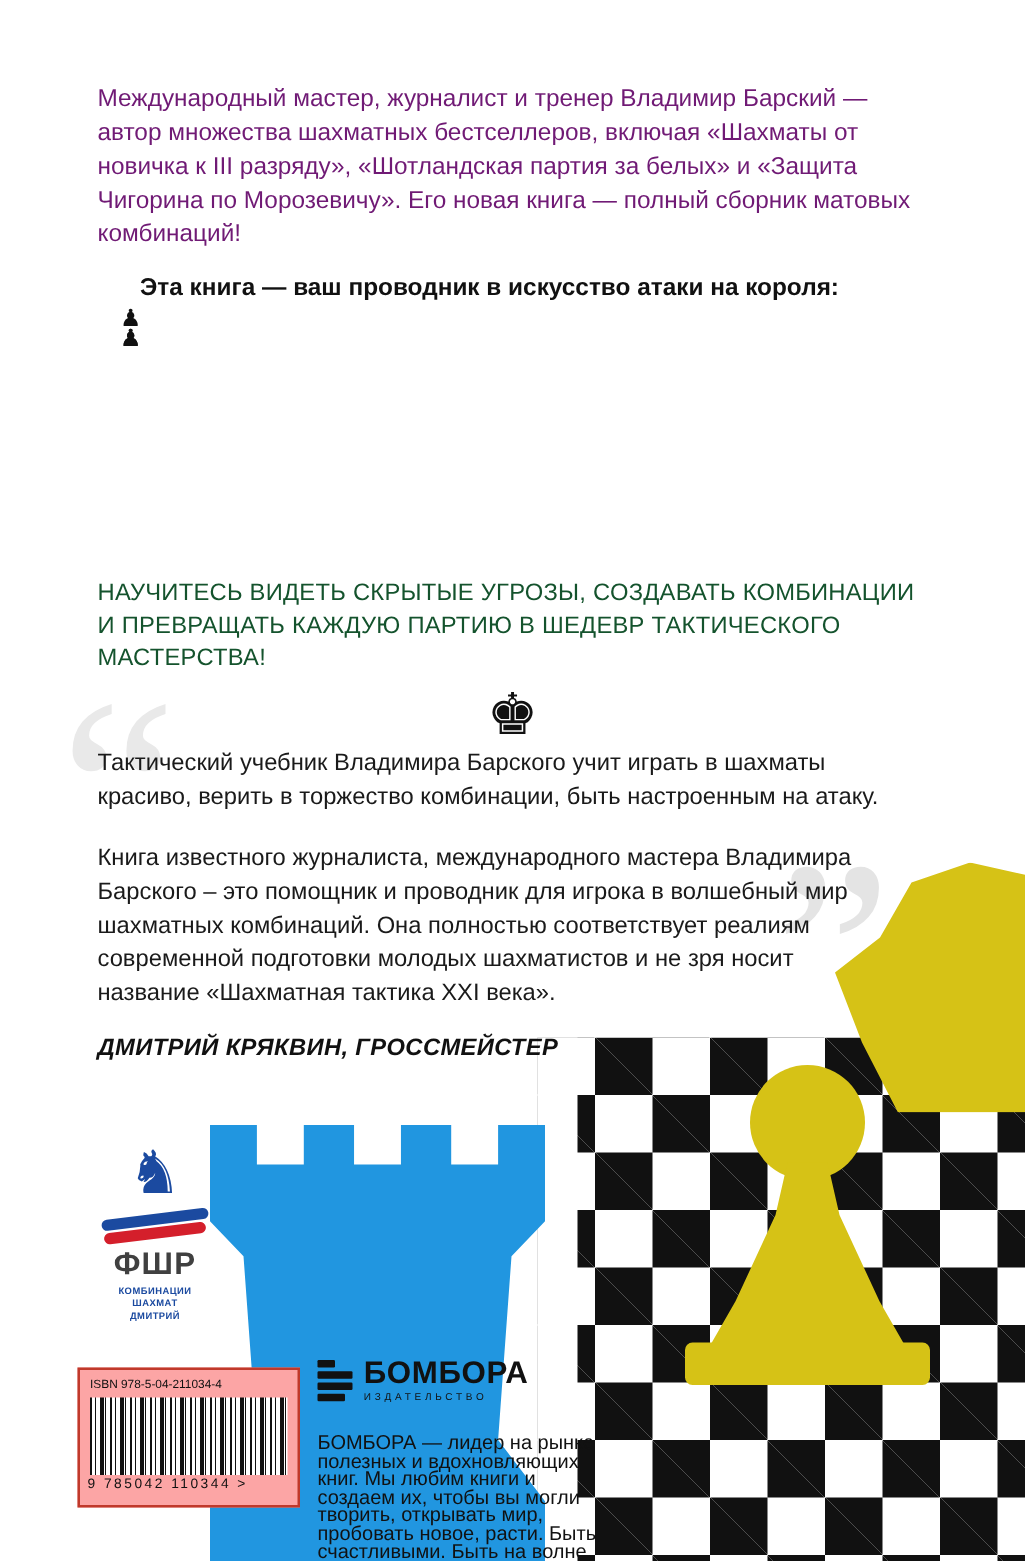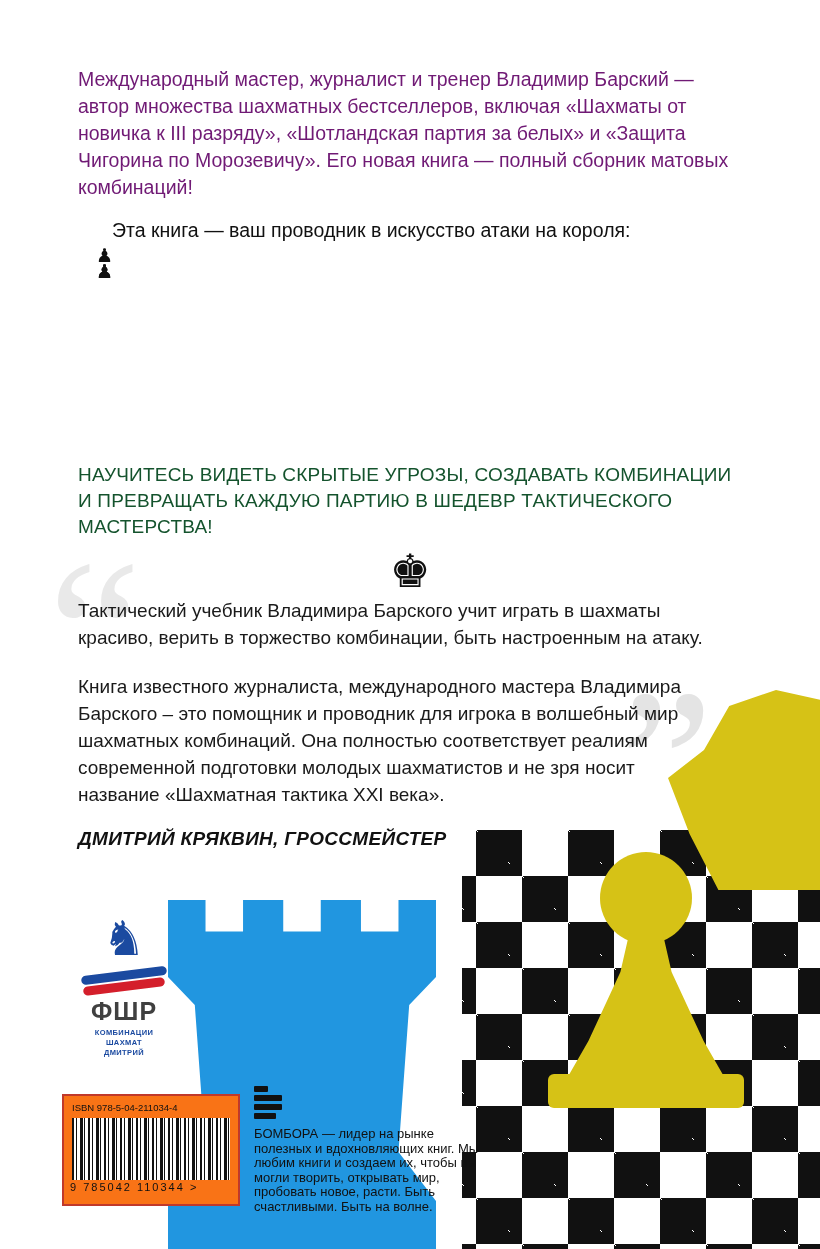--- a/index.html
+++ b/index.html
@@ -148,21 +148,21 @@
     font-size: 19.5px;
     line-height: 27px;
     color: #701a75;
   }
   .lead {
     position: absolute;
     left: 112px;
     top: 219px;
     width: 620px;
     font-size: 19.5px;
-    font-weight: normal;
+    font-weight: bold;
     color: #111111;
   }
   .bullets {
     position: absolute;
     left: 96px;
     top: 243px;
     width: 630px;
   }
   .bullet {
     position: relative;
@@ -264,21 +264,21 @@
   }
 
   
   .barcode-box {
     position: absolute;
     left: 62px;
     top: 1094px;
     width: 178px;
     height: 112px;
     border: 2px solid #c0392b;
-    background: #f97316;
+    background: #fca5a5;
     box-sizing: border-box;
   }
   .isbn-text {
     font-size: 9.5px;
     color: #111;
     margin: 6px 0 0 8px;
     font-family: "Liberation Sans", sans-serif;
   }
   .bars {
     margin: 5px 8px 0 8px;
@@ -336,22 +336,22 @@
     color: #111;
     line-height: 1;
   }
   .bombora-sub {
     font-size: 8px;
     letter-spacing: 3px;
     color: #111;
     margin-top: 2px;
   }
   .bombora-desc {
-    margin-top: 9px;
-    font-size: 13px;
+    margin-top: 26px;
+    font-size: 16px;
     line-height: 14.5px;
     color: #111;
     width: 238px;
   }
 </style>
 </head>
 <body>
 
 <div id="page">
 
@@ -422,18 +422,22 @@
     </div>
 
     <div class="bombora">
       <div class="bombora-head">
         <div class="bombora-mark">
           <i></i>
           <i></i>
           <i></i>
           <i></i>
         </div>
+        <div>
+          <div class="bombora-name">БОМБОРА</div>
+          <div class="bombora-sub">ИЗДАТЕЛЬСТВО</div>
+        </div>
       </div>
       <div class="bombora-desc">БОМБОРА — лидер на рынке полезных и вдохновляющих книг. Мы любим книги и создаем их, чтобы вы могли творить, открывать мир, пробовать новое, расти. Быть счастливыми. Быть на волне.</div>
     </div>
 
   </div>
 </div>
 
 </body></html>

